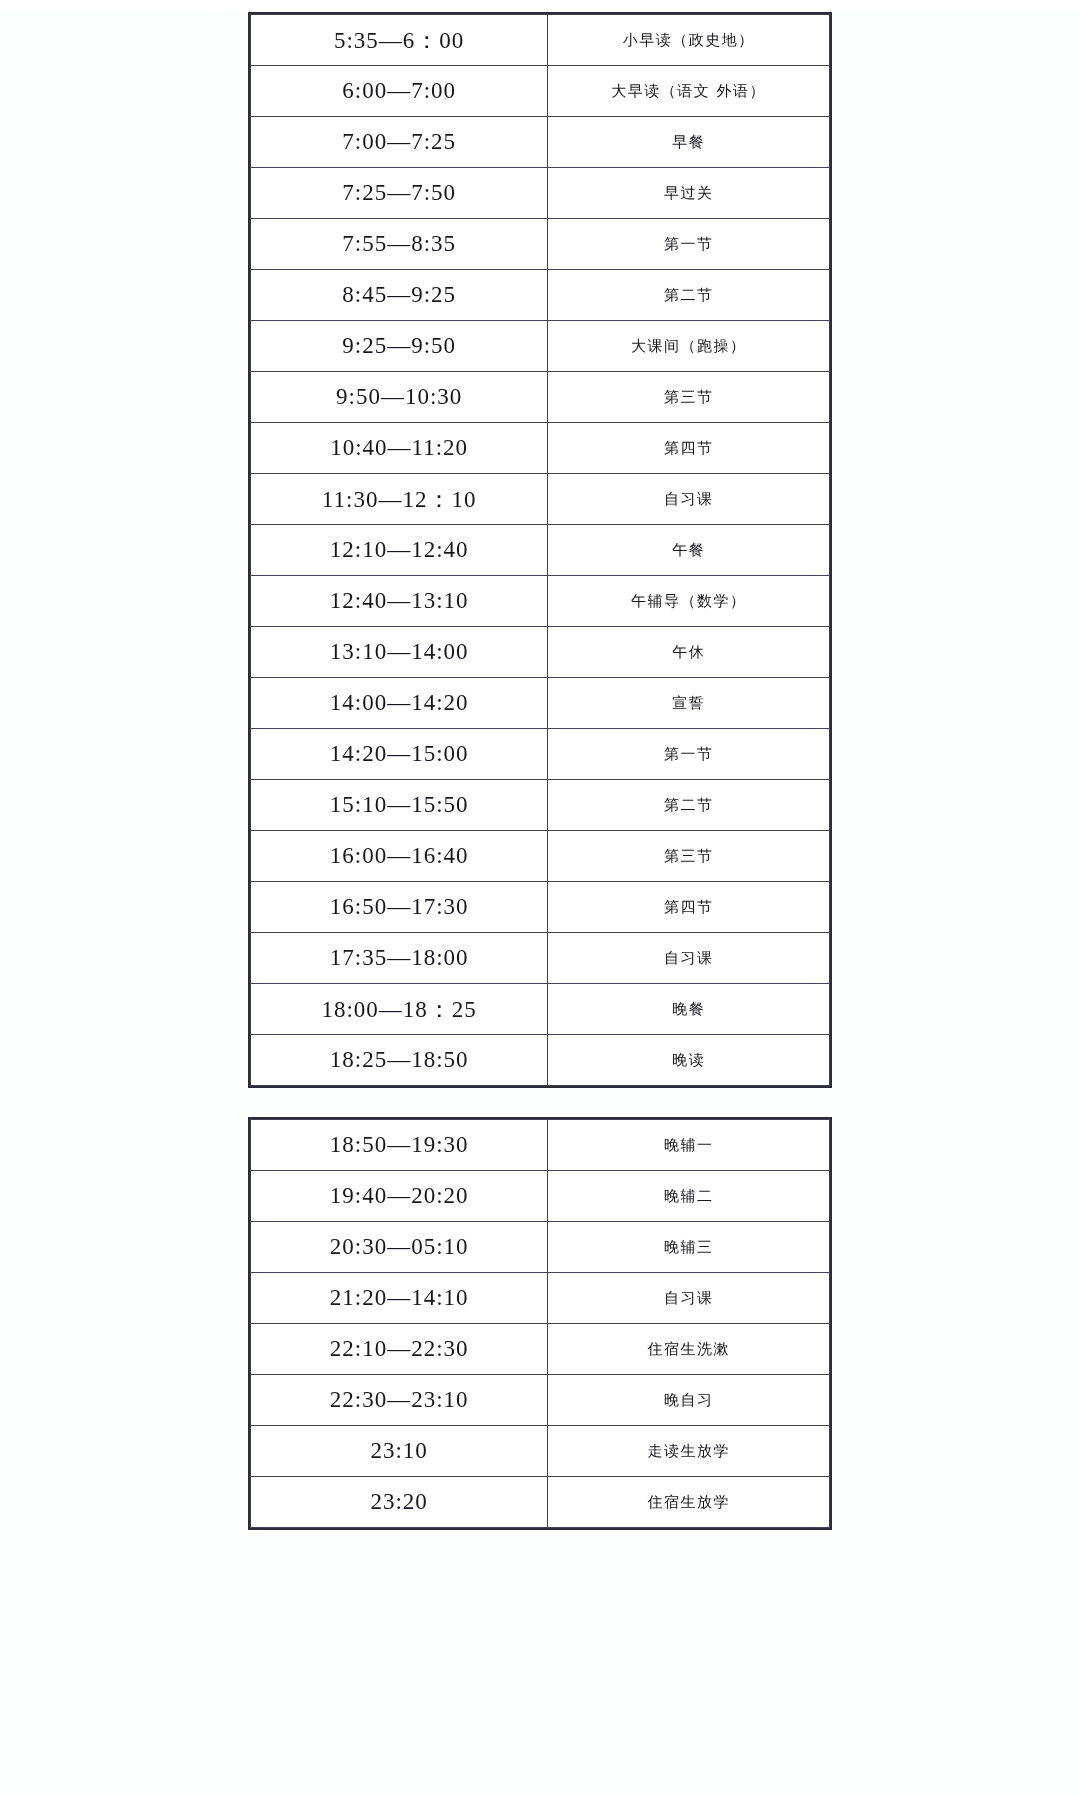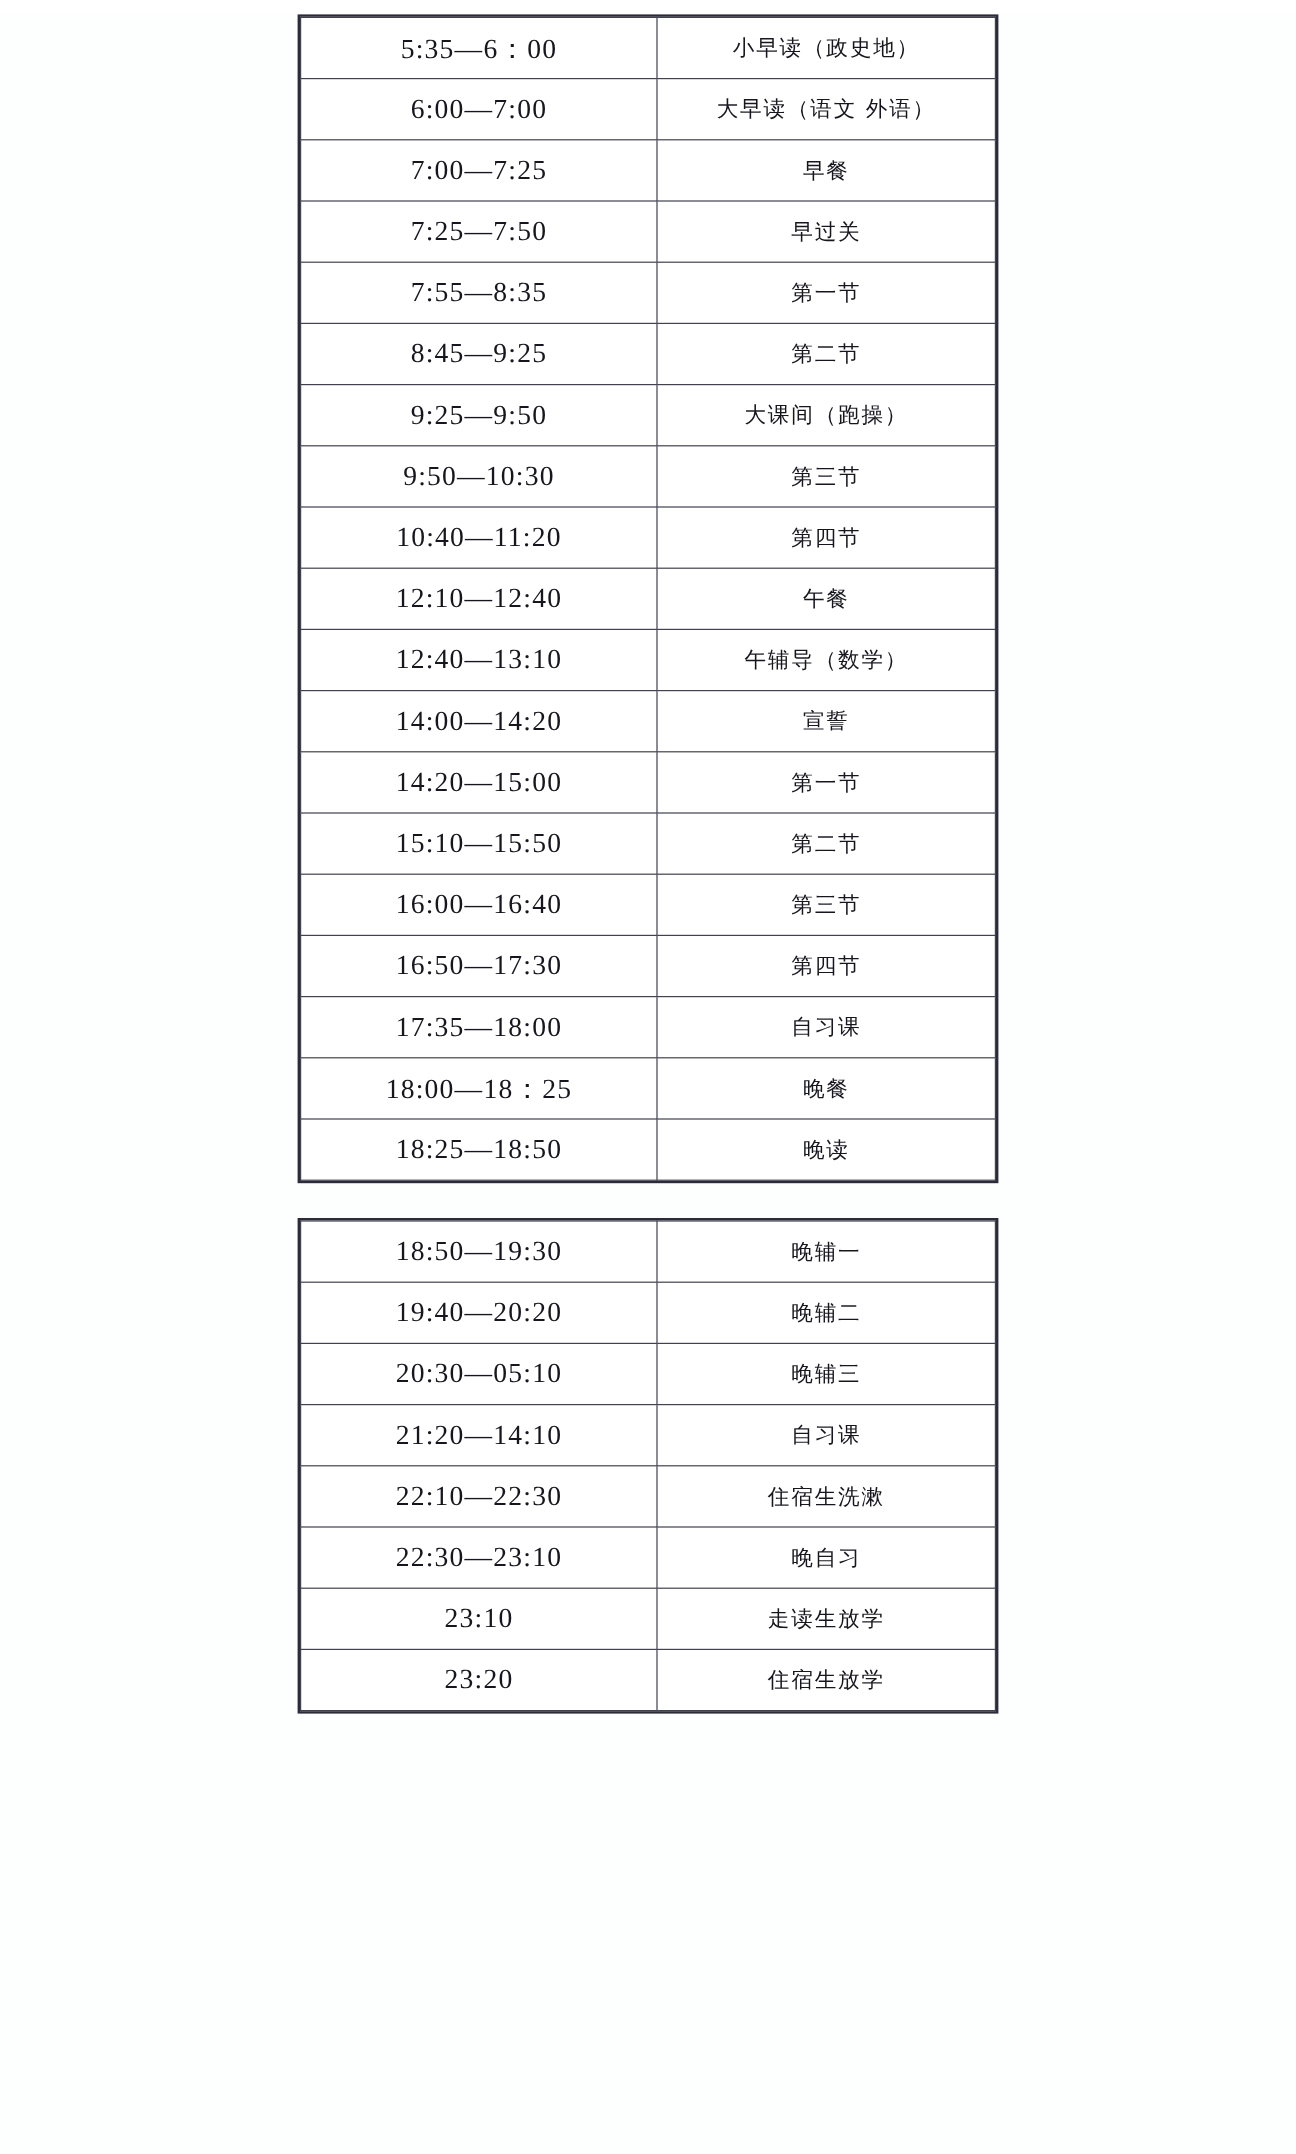--- a/index.html
+++ b/index.html
@@ -50,21 +50,21 @@
   table.sched td.time-cell {
     width: 51.5%;
     font-family: "Liberation Serif", "DejaVu Serif", serif;
     font-size: 23px;
     letter-spacing: 1px;
     color: #16161e;
   }
   table.sched td.activity-cell {
     width: 48.5%;
     font-family: "DejaVu Sans", "Liberation Sans", sans-serif;
-    font-size: 18px;
+    font-size: 15px;
     letter-spacing: 1.5px;
     color: #16161e;
   }
 </style>
 </head>
 <body>
 
 <div class="page">
 
   <div class="table-block first">
@@ -100,26 +100,34 @@
           </tr>
           <tr>
             <td class="time-cell">9:50—10:30</td>
             <td class="activity-cell">第三节</td>
           </tr>
           <tr>
             <td class="time-cell">10:40—11:20</td>
             <td class="activity-cell">第四节</td>
           </tr>
           <tr>
+            <td class="time-cell">11:30—12：10</td>
+            <td class="activity-cell">自习课</td>
+          </tr>
+          <tr>
             <td class="time-cell">12:10—12:40</td>
             <td class="activity-cell">午餐</td>
           </tr>
           <tr>
             <td class="time-cell">12:40—13:10</td>
             <td class="activity-cell">午辅导（数学）</td>
+          </tr>
+          <tr>
+            <td class="time-cell">13:10—14:00</td>
+            <td class="activity-cell">午休</td>
           </tr>
           <tr>
             <td class="time-cell">14:00—14:20</td>
             <td class="activity-cell">宣誓</td>
           </tr>
           <tr>
             <td class="time-cell">14:20—15:00</td>
             <td class="activity-cell">第一节</td>
           </tr>
           <tr>

